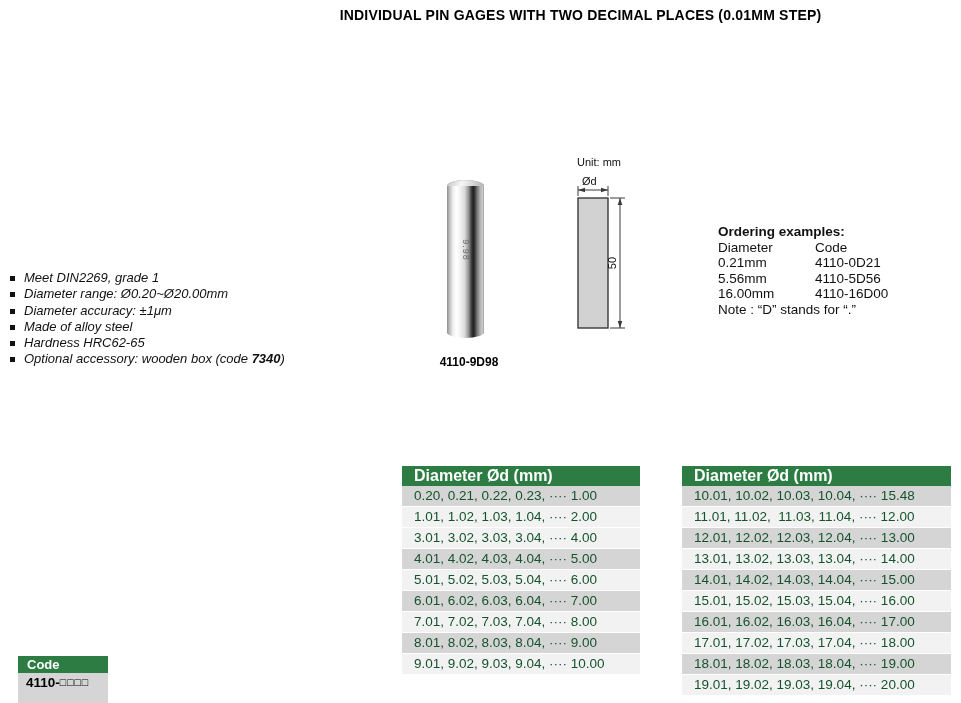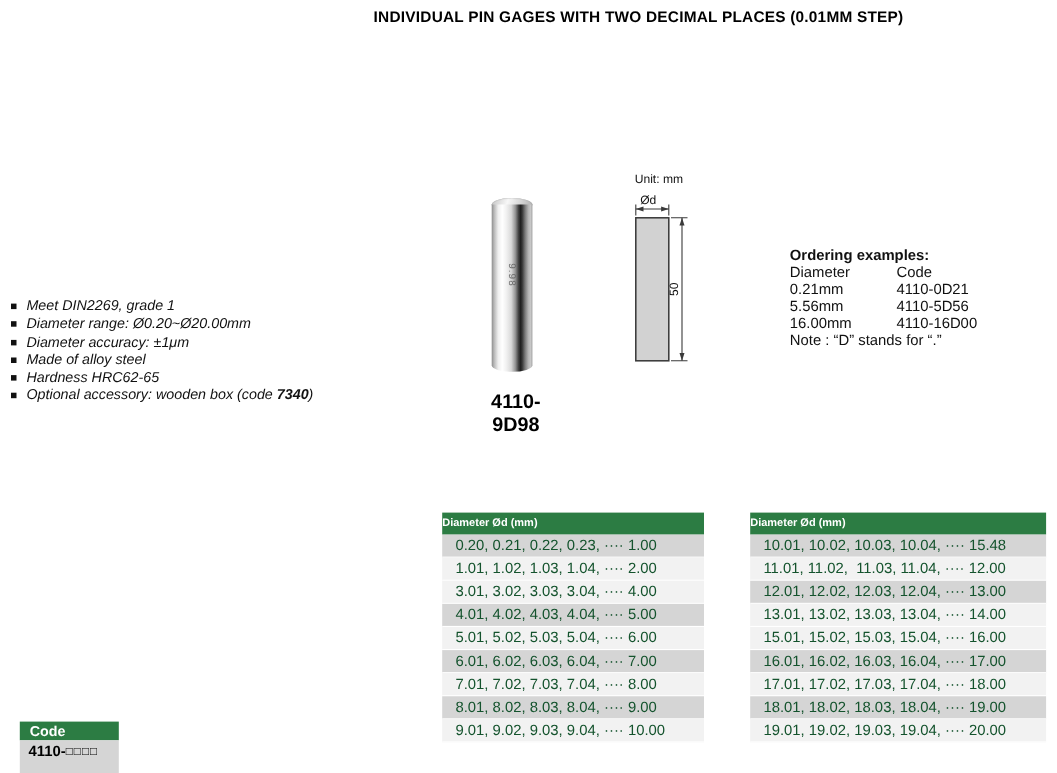--- a/index.html
+++ b/index.html
@@ -20,42 +20,42 @@
     background:linear-gradient(90deg,#8d8d8d 0%,#b8b8b8 6%,#efefef 16%,#ffffff 26%,
       #f1f1f1 36%,#d9d9d9 48%,#969696 58%,#414141 66%,#1f1f1f 71%,#383838 75%,
       #7a7a7a 82%,#b4b4b4 90%,#c9c9c9 96%,#9c9c9c 100%);
     border-radius:0 0 19px 19px/0 0 6px 6px;}
   .pin-top{position:absolute;left:447px;top:180px;width:37px;height:12px;border-radius:50%;
     background:linear-gradient(105deg,#c4c4c4,#f7f7f7 38%,#dcdcdc 62%,#aeaeae);
     box-shadow:inset 0 0 1px #8a8a8a;}
   .engrave{position:absolute;left:50%;top:42%;transform:translate(-50%,-50%) rotate(90deg);
     font-size:9px;color:#6b6b6b;letter-spacing:1px;}
   .model{position:absolute;left:427px;top:355px;width:84px;text-align:center;
-    font-size:18px;font-weight:bold;color:#000;}
+    font-size:12px;font-weight:bold;color:#000;}
 
   
   .drawing{position:absolute;left:570px;top:152px;width:60px;height:192px;}
   .dtxt{font-family:"Liberation Sans","DejaVu Sans",sans-serif;font-size:11px;fill:#111;}
   .dline{stroke:#3a3a3a;stroke-width:1;fill:none;}
   .darrow{fill:#3a3a3a;stroke:none;}
   .drect{fill:#d2d2d2;stroke:#3a3a3a;stroke-width:1.4;}
 
   
   .ordering{position:absolute;left:718px;top:224px;width:220px;font-size:13.5px;
     line-height:15.6px;color:#111;}
   .ord-head{font-weight:bold;}
   .ord-row{display:flex;}
   .ord-d{width:97px;flex:none;}
 
   
   .dtable{position:absolute;top:466px;}
   .dtable-left{left:402px;width:238px;}
   .dtable-right{left:682px;width:269px;}
-  .thead{background:#2c7c43;color:#fff;font-weight:bold;font-size:10px;
-    height:20px;line-height:20px;}
+  .thead{background:#2c7c43;color:#fff;font-weight:bold;font-size:16px;
+    height:20px;line-height:20px;padding-left:12px;}
   .trow{height:20px;line-height:20px;padding-left:12px;font-size:13.5px;color:#14532d;
     background:#f2f2f2;border-bottom:1px solid #fff;white-space:pre;}
   .trow.alt{background:#d5d5d5;}
 
   
   .codebox{position:absolute;left:18px;top:656px;width:90px;}
   .codebox .thead{height:17px;line-height:17px;font-size:13px;padding-left:9px;}
   .codeval{background:#d5d5d5;height:32px;line-height:20px;padding-left:8px;
     font-size:13.5px;font-weight:bold;color:#000;}
   .squares{font-size:10.5px;font-weight:bold;letter-spacing:1px;position:relative;top:-1px;}
@@ -154,20 +154,21 @@
     <div class="trow alt">8.01, 8.02, 8.03, 8.04, ···· 9.00</div>
     <div class="trow">9.01, 9.02, 9.03, 9.04, ···· 10.00</div>
   </div>
 
   <div class="dtable dtable-right">
     <div class="thead">Diameter Ød (mm)</div>
     <div class="trow alt">10.01, 10.02, 10.03, 10.04, ···· 15.48</div>
     <div class="trow">11.01, 11.02,  11.03, 11.04, ···· 12.00</div>
     <div class="trow alt">12.01, 12.02, 12.03, 12.04, ···· 13.00</div>
     <div class="trow">13.01, 13.02, 13.03, 13.04, ···· 14.00</div>
+    <div class="trow alt">14.01, 14.02, 14.03, 14.04, ···· 15.00</div>
     <div class="trow">15.01, 15.02, 15.03, 15.04, ···· 16.00</div>
     <div class="trow alt">16.01, 16.02, 16.03, 16.04, ···· 17.00</div>
     <div class="trow">17.01, 17.02, 17.03, 17.04, ···· 18.00</div>
     <div class="trow alt">18.01, 18.02, 18.03, 18.04, ···· 19.00</div>
     <div class="trow">19.01, 19.02, 19.03, 19.04, ···· 20.00</div>
   </div>
 
   <div class="codebox">
     <div class="thead">Code</div>
     <div class="codeval"><span>4110-</span><span class="squares">□□□□</span></div>

